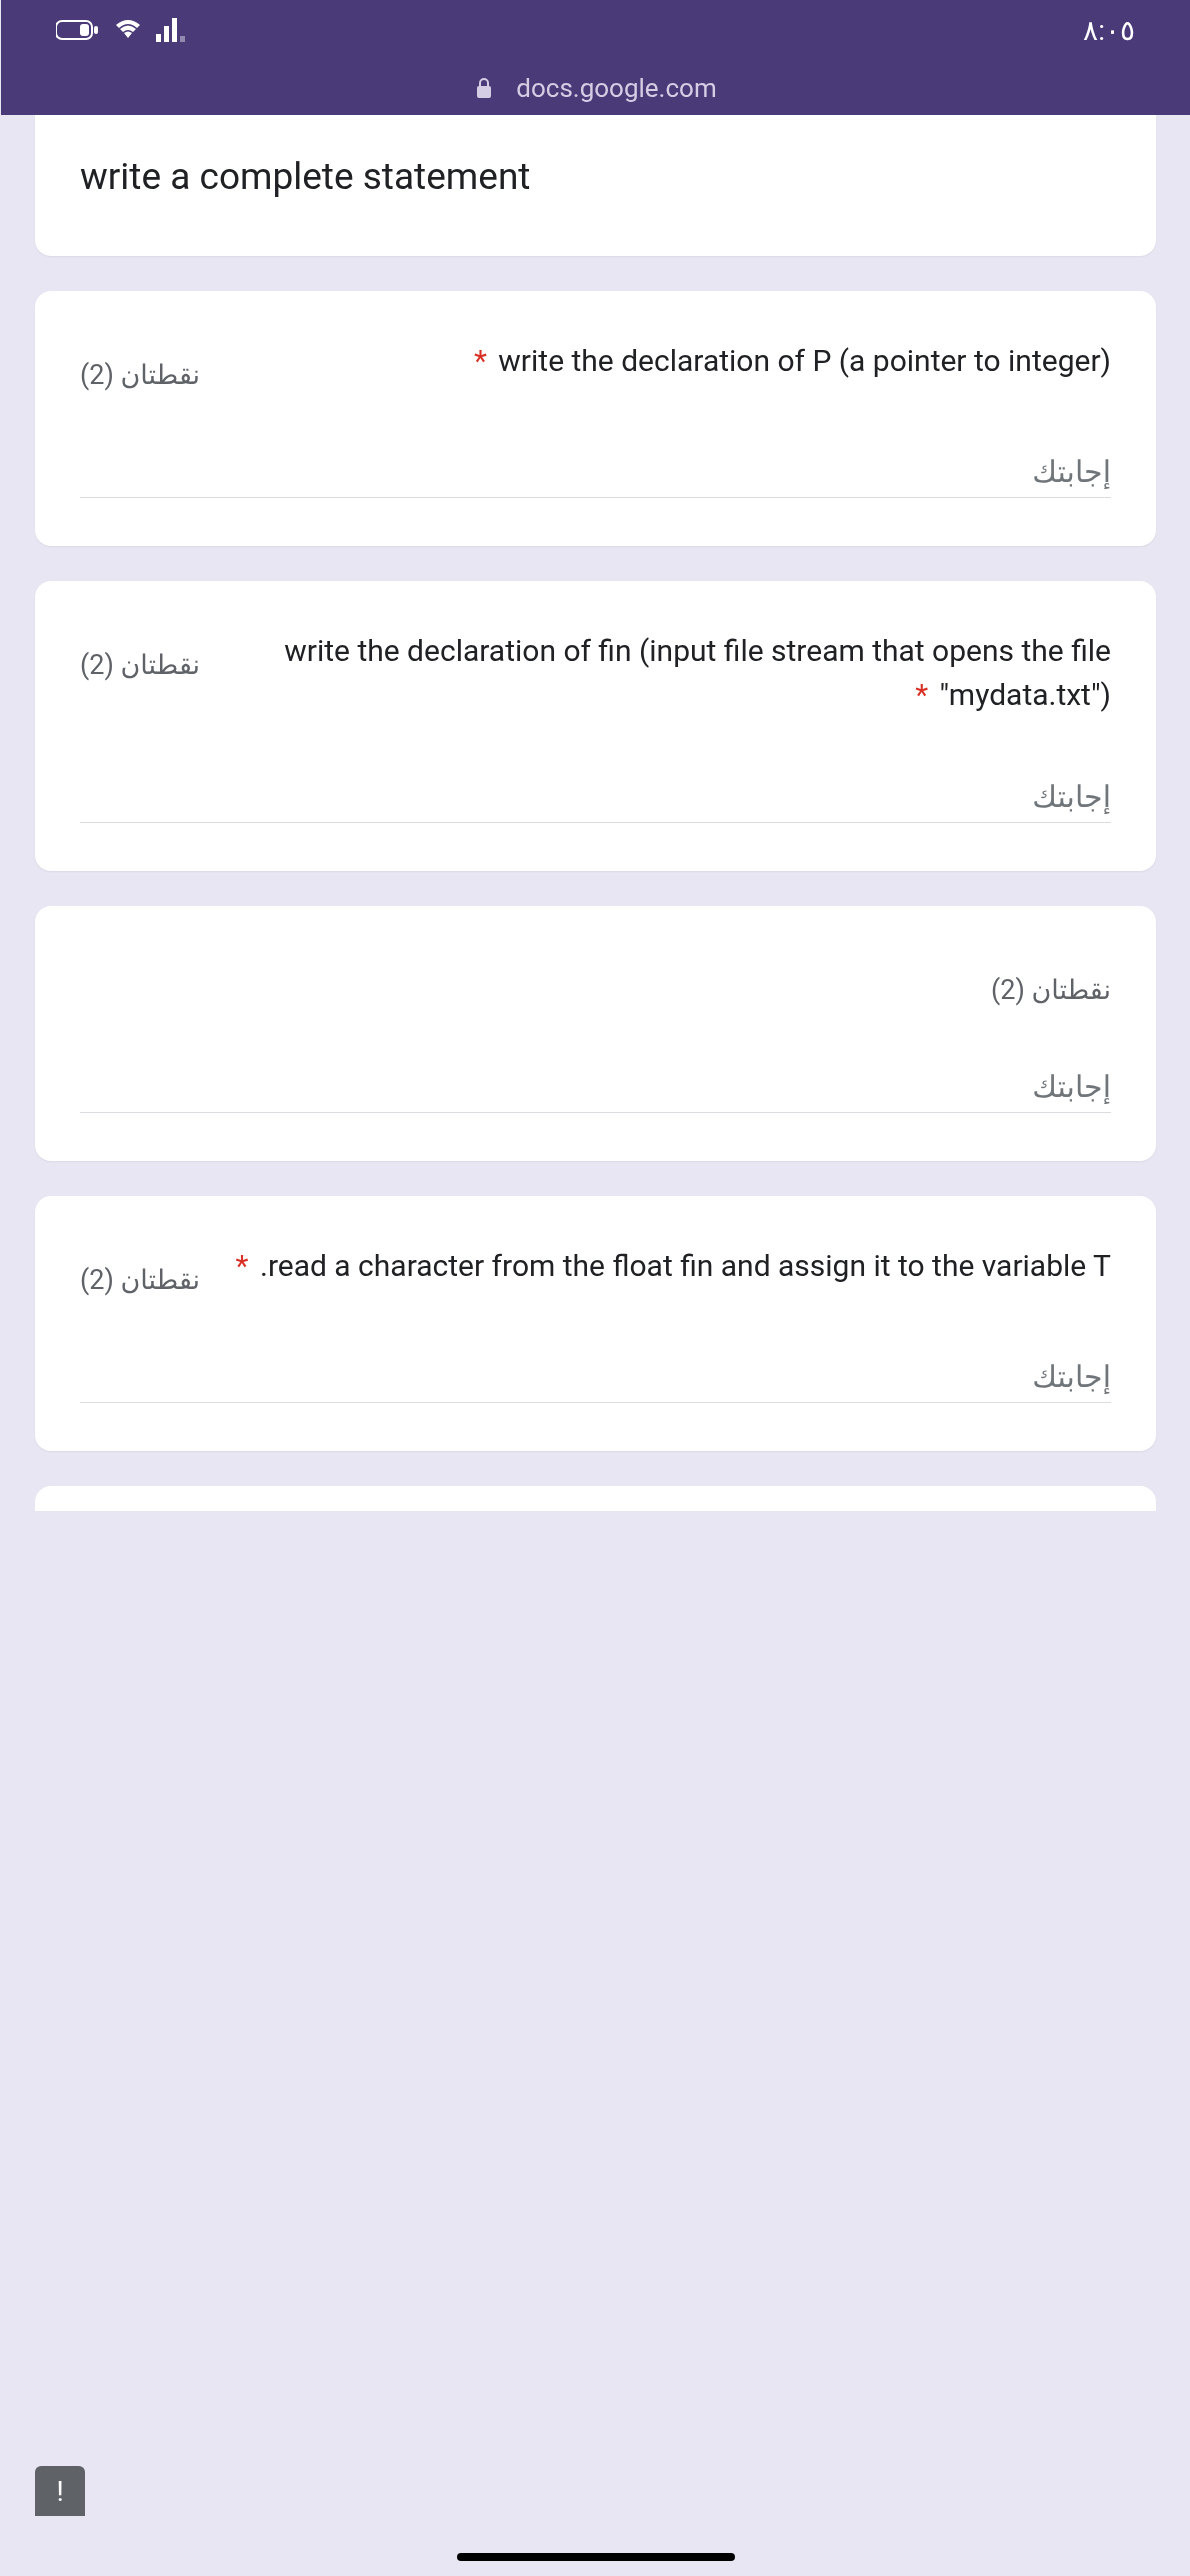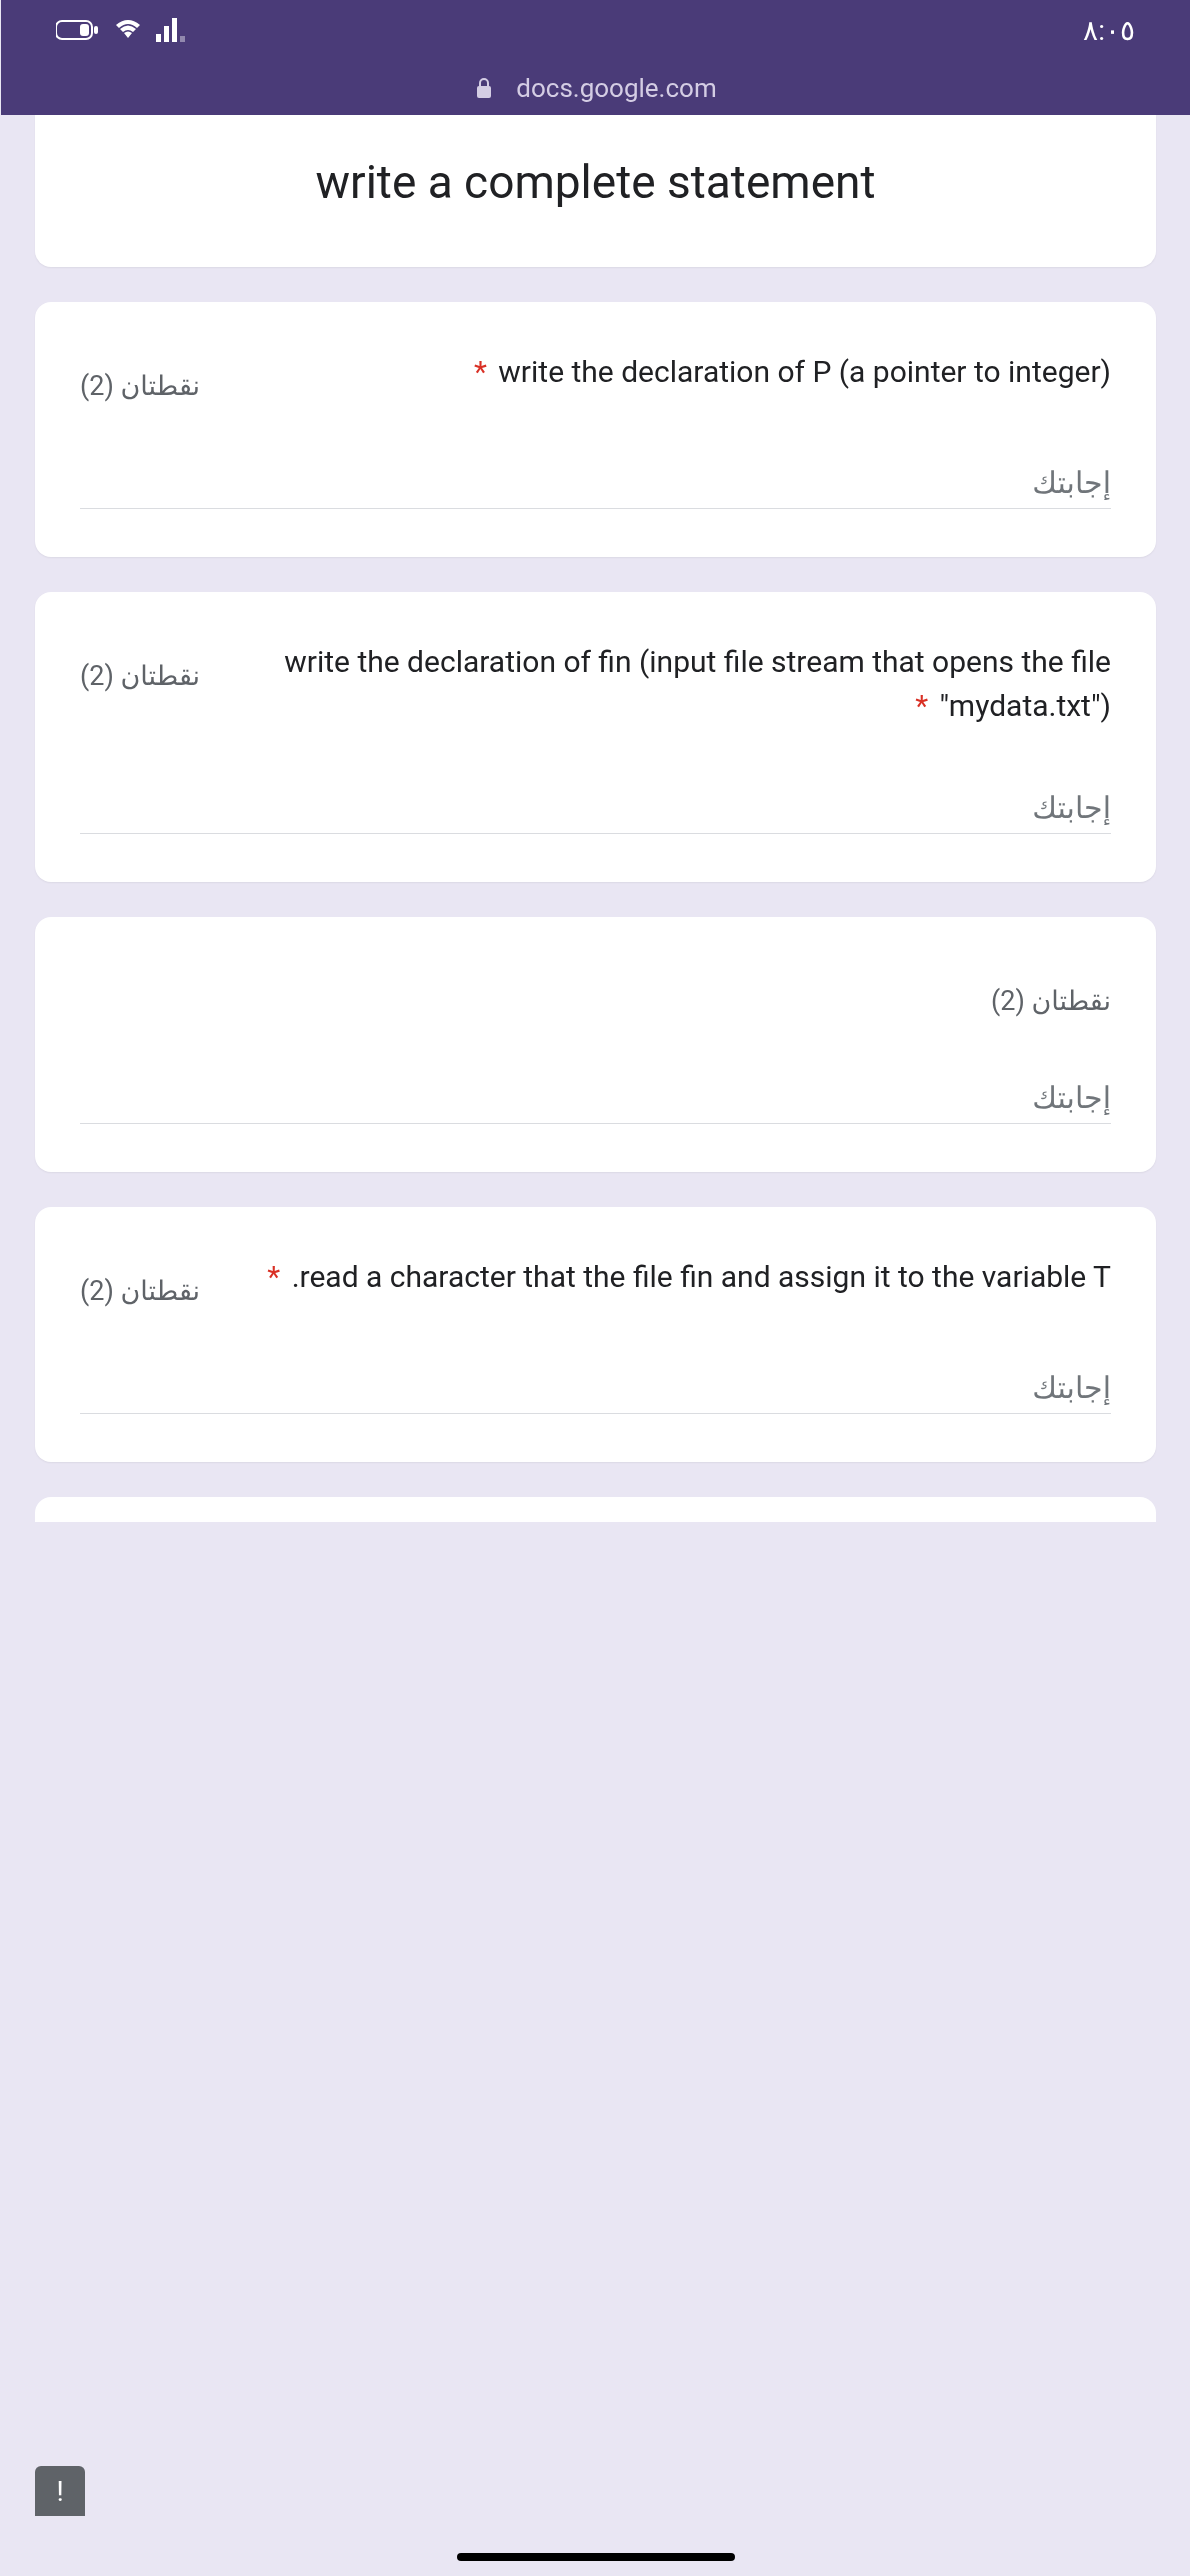--- a/index.html
+++ b/index.html
@@ -89,23 +89,23 @@
     padding: 8px 0;
     text-align: right;
     background: transparent;
     font-family: inherit;
     outline: none;
   }
   .answer-input::placeholder {
     color: #70757a;
   }
   .partial-text {
-    font-size: 46px;
+    font-size: 37px;
     color: #202124;
-    text-align: center;
+    text-align: left;
     padding-top: 20px;
     padding-bottom: 10px;
   }
   .next-card-sliver {
     background: #fff;
     border-radius: 16px 16px 0 0;
     height: 25px;
     margin-top: 35px;
   }
   .report-btn {
@@ -199,21 +199,21 @@
   <div class="card">
     <div class="question-header">
       <div class="points">نقطتان (2)</div>
     </div>
     <input type="text" class="answer-input" placeholder="إجابتك" style="">
   </div>
 
   <div class="card">
     <div class="question-header">
       <div class="question-text">
-        <span>read a character that the file fin and assign it to the variable T.</span>
+        <span>read a character from the float fin and assign it to the variable T.</span>
         <span class="required">*</span>
       </div>
       <div class="points">نقطتان (2)</div>
     </div>
     <input type="text" class="answer-input" placeholder="إجابتك" style="">
   </div>
 
   <div class="next-card-sliver"></div>
 
 </div>

